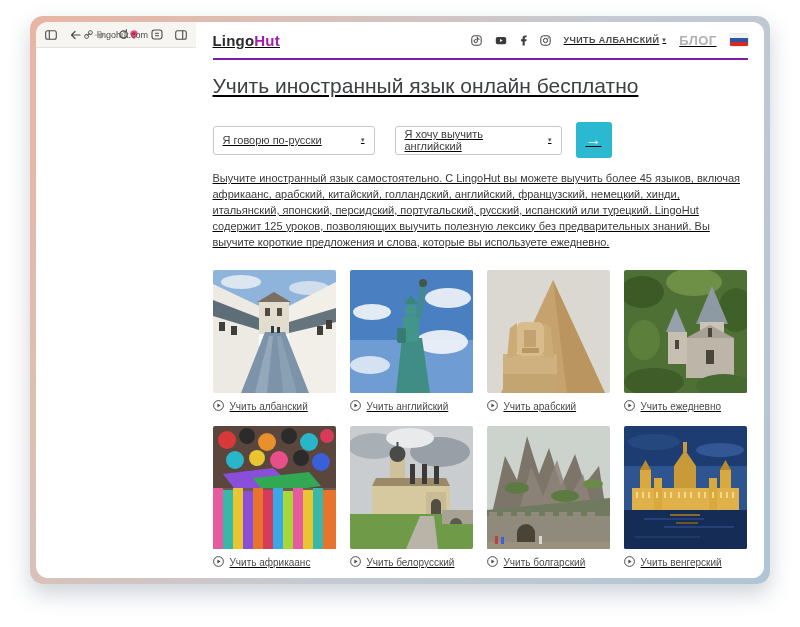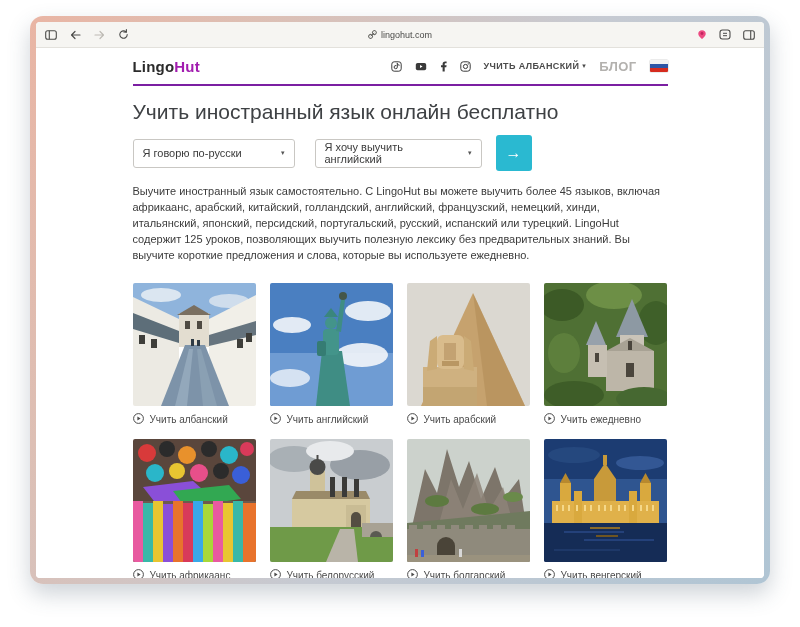--- a/index.html
+++ b/index.html
@@ -4,53 +4,53 @@
 <style>
   * { margin:0; padding:0; box-sizing:border-box; }
   html,body { width:800px; height:627px; background:#ffffff; overflow:hidden;
               font-family:"Liberation Sans","DejaVu Sans",sans-serif; }
 
   
   .window { position:absolute; left:30px; top:16px; width:740px; height:568px;
             border-radius:13px; padding:6px;
             background:linear-gradient(118deg,#e9b5a4 0%,#ddbfb4 22%,#c6cad2 55%,#b0c5d4 100%);
             box-shadow:0 10px 22px rgba(60,80,100,.25); }
-  .browser { width:100%; height:100%; border-radius:4px; overflow:hidden; background:#fff;
-             display:flex; flex-direction:column; }
+  .browser { width:100%; height:100%; border-radius:12px; overflow:hidden; background:#fff;
+             display:flex; flex-direction:row; }
 
   
   .toolbar { height:26px; flex:0 0 26px; background:#f6f5f2; border-bottom:1px solid #e3e1dc;
              display:flex; align-items:center; padding:0 9px; position:relative; }
   .tb-group { display:flex; align-items:center; gap:13px; }
   .tb-right { margin-left:auto; gap:12px; }
   .tb-icon { display:flex; align-items:center; }
   .urlbox { position:absolute; left:50%; transform:translateX(-50%);
             display:flex; align-items:center; gap:4px; font-size:9px; color:#4a4a48; }
 
   
   .content { flex:1; background:#fff; overflow:hidden; }
-  .container { width:535px; margin:0 auto; }
+  .container { width:535px; margin:0 auto;text-decoration:underline; }
 
   .site-header { display:flex; align-items:center; height:38px; border-bottom:2px solid #7b1fa2; }
   .logo { font-size:15px; font-weight:800; letter-spacing:.2px; }
   .logo .l1 { color:#2b2b2b; } .logo .l2 { color:#a21caf; }
   .site-nav { margin-left:auto; display:flex; align-items:center; gap:13px; }
   .soc { display:flex; align-items:center; }
   .nav-link { font-size:9px; letter-spacing:.4px; color:#4a4a4a; font-weight:600;
               display:flex; align-items:center; gap:3px; cursor:pointer; }
   .nav-caret { font-size:7px; color:#4a4a4a; }
   .nav-blog { color:#b3b1ae; font-weight:600; font-size:13px; letter-spacing:.4px; cursor:pointer; }
   .flag { width:18px; height:12px; border-radius:1px; overflow:hidden;
           box-shadow:0 0 0 .5px #d8d8d8; display:flex; flex-direction:column; cursor:pointer; }
   .flag div { flex:1; }
   .f-w{background:#f2f2f2;} .f-b{background:#2d55a5;} .f-r{background:#d52b1e;}
 
   h1 { font-size:21px; font-weight:400; color:#3e4144; margin-top:14px; }
 
-  .pickrow { display:flex; align-items:center; margin-top:11px; }
+  .pickrow { display:flex; align-items:center; margin-top:24px; }
   .select { height:29px; border:1px solid #c9c7c3; border-radius:3px; background:#fff;
             display:flex; align-items:center; justify-content:space-between;
             font-size:11px; color:#3a3a3a; padding:0 9px; cursor:pointer; }
   .sel-speak { width:162px; }
   .sel-learn { width:167px; margin-left:20px;gap:35px; }
   .sel-caret { font-size:7px; color:#555; margin-left:8px; }
   .go-btn { width:36px; height:36px; margin-left:14px; background:#2ab9d1; border:none;
             border-radius:3px; color:#fff; font-size:16px; line-height:1; cursor:pointer;
             display:flex; align-items:center; justify-content:center; }
 

